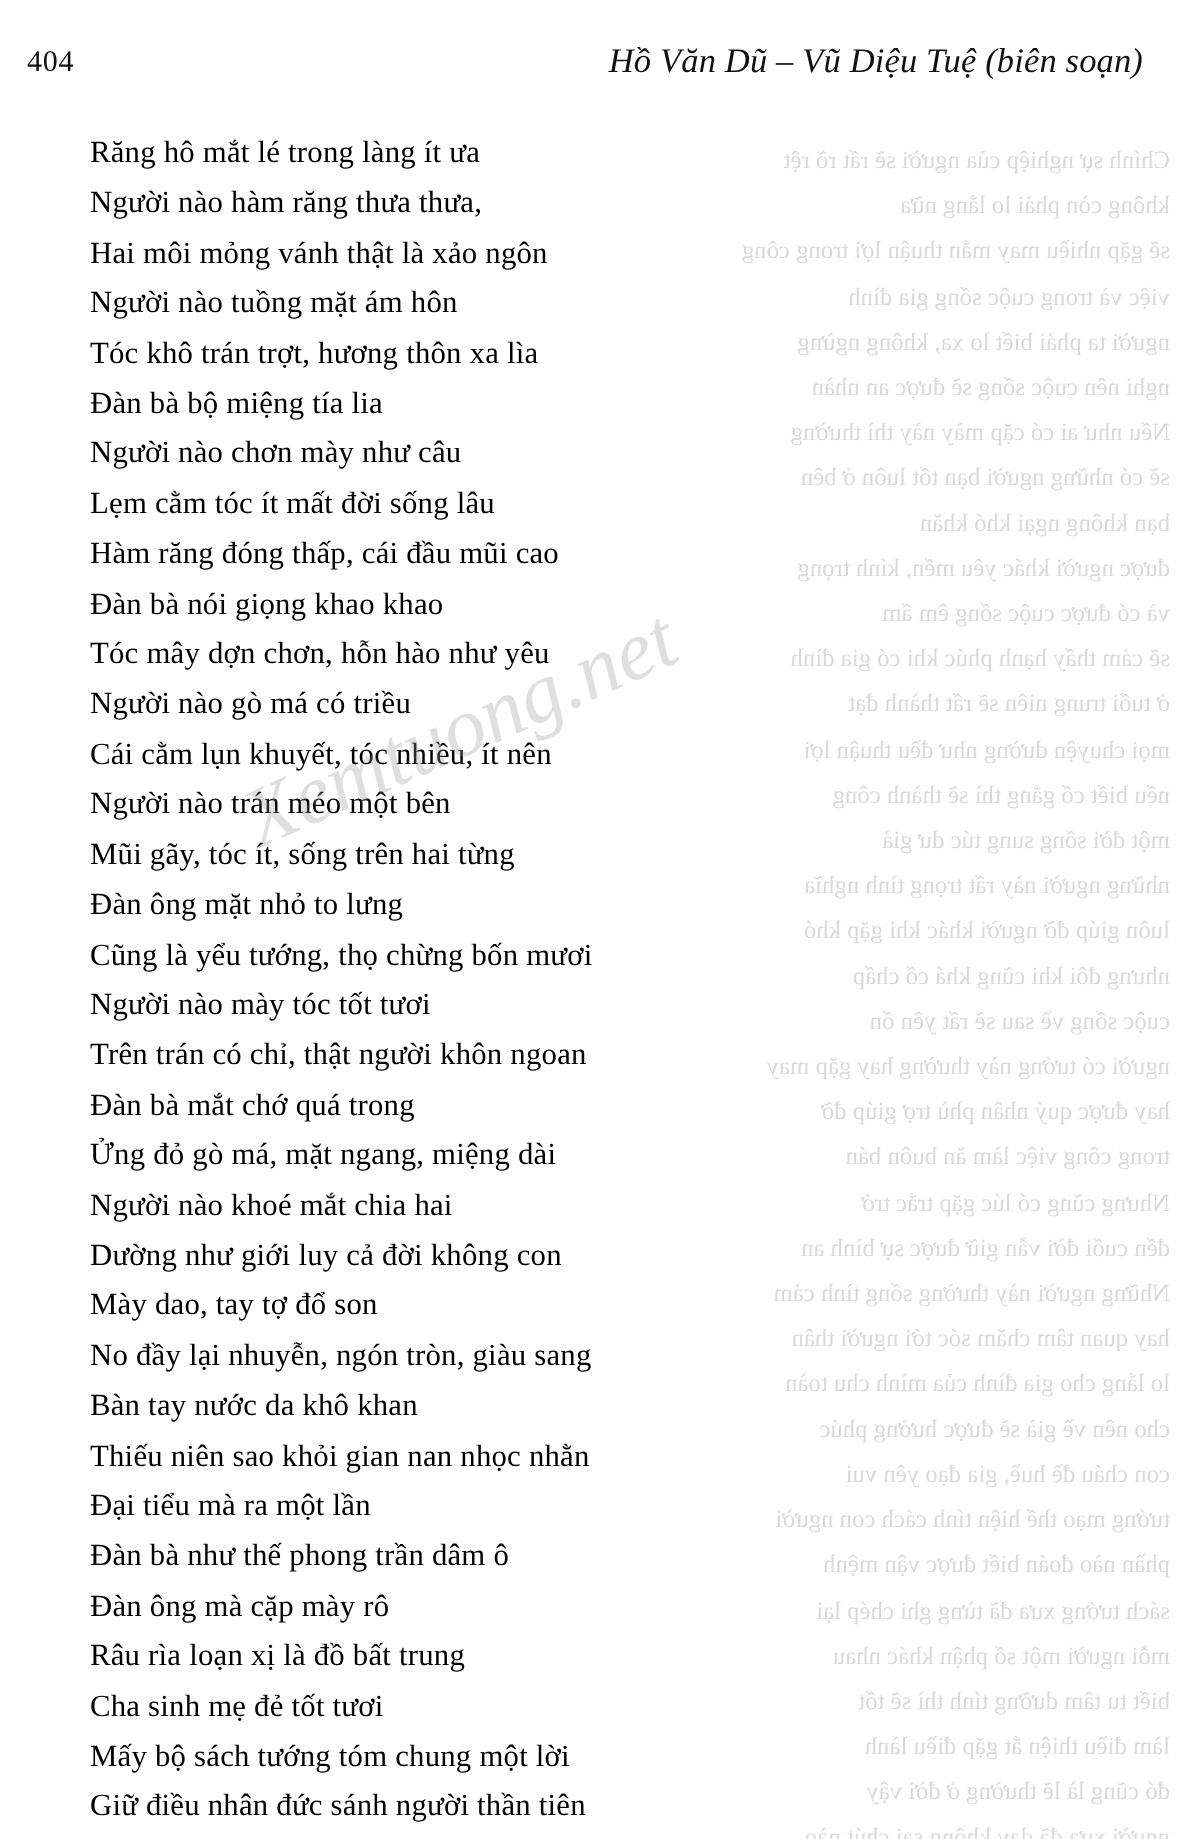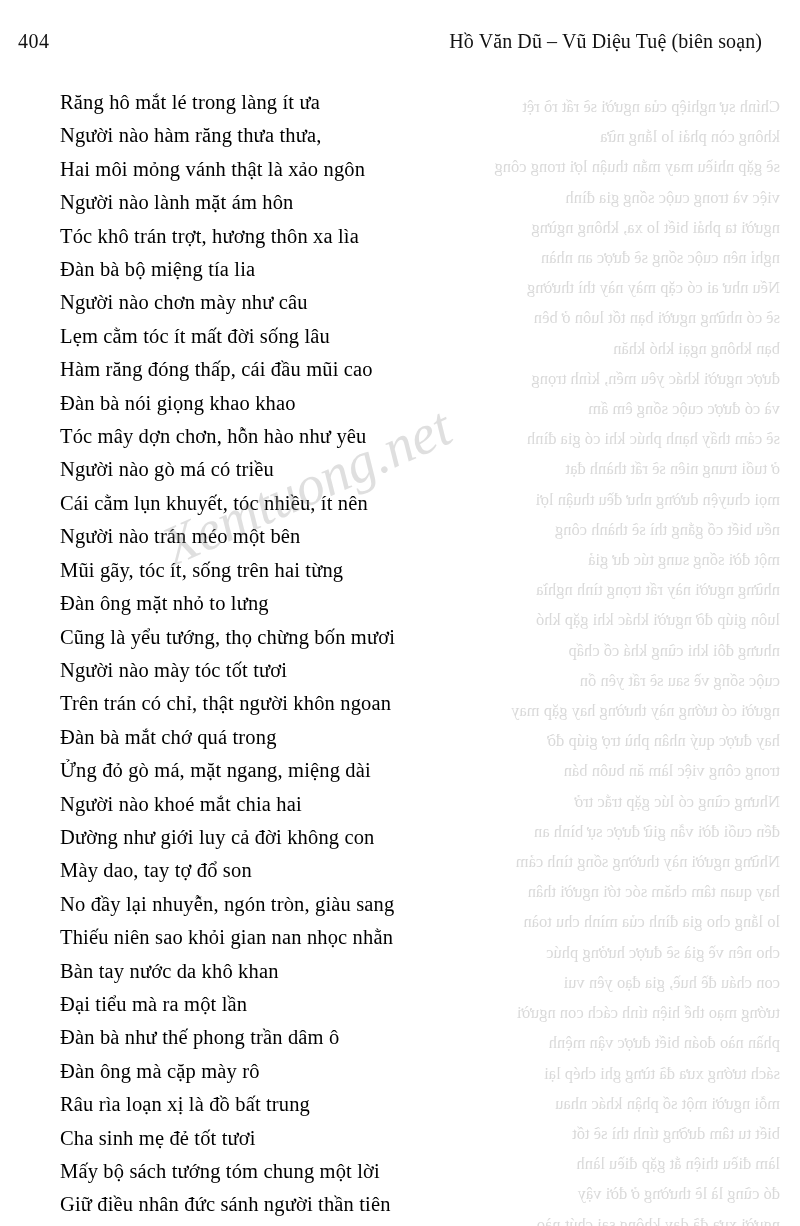--- a/index.html
+++ b/index.html
@@ -33,21 +33,22 @@
     justify-content: space-between;
     padding: 0 22px 0 18px;
     box-sizing: border-box;
   }
   .page-number {
     font-size: 20px;
     letter-spacing: 0.5px;
     color: #111;
   }
   .header-title {
-    font-size: 20px;
+    font-style: italic;
+    font-size: 23px;
     color: #111;
     white-space: nowrap;
     letter-spacing: 0.1px;
   }
   
   .watermark {
     position: absolute;
     left: 152px;
     top: 520px;
     width: 480px;
@@ -143,21 +144,21 @@
       <div class="gline">biết tu tâm dưỡng tính thì sẽ tốt</div>
       <div class="gline">làm điều thiện ắt gặp điều lành</div>
       <div class="gline">đó cũng là lẽ thường ở đời vậy</div>
       <div class="gline">người xưa đã dạy không sai chút nào</div>
     </div>
 
   <div class="body-text" id="verse-container">
       <div class="verse-line">Răng hô mắt lé trong làng ít ưa</div>
       <div class="verse-line">Người nào hàm răng thưa thưa,</div>
       <div class="verse-line">Hai môi mỏng vánh thật là xảo ngôn</div>
-      <div class="verse-line">Người nào lành mặt ám hôn</div>
+      <div class="verse-line">Người nào tuồng mặt ám hôn</div>
       <div class="verse-line">Tóc khô trán trợt, hương thôn xa lìa</div>
       <div class="verse-line">Đàn bà bộ miệng tía lia</div>
       <div class="verse-line">Người nào chơn mày như câu</div>
       <div class="verse-line">Lẹm cằm tóc ít mất đời sống lâu</div>
       <div class="verse-line">Hàm răng đóng thấp, cái đầu mũi cao</div>
       <div class="verse-line">Đàn bà nói giọng khao khao</div>
       <div class="verse-line">Tóc mây dợn chơn, hỗn hào như yêu</div>
       <div class="verse-line">Người nào gò má có triều</div>
       <div class="verse-line">Cái cằm lụn khuyết, tóc nhiều, ít nên</div>
       <div class="verse-line">Người nào trán méo một bên</div>
@@ -165,22 +166,22 @@
       <div class="verse-line">Đàn ông mặt nhỏ to lưng</div>
       <div class="verse-line">Cũng là yểu tướng, thọ chừng bốn mươi</div>
       <div class="verse-line">Người nào mày tóc tốt tươi</div>
       <div class="verse-line">Trên trán có chỉ, thật người khôn ngoan</div>
       <div class="verse-line">Đàn bà mắt chớ quá trong</div>
       <div class="verse-line">Ửng đỏ gò má, mặt ngang, miệng dài</div>
       <div class="verse-line">Người nào khoé mắt chia hai</div>
       <div class="verse-line">Dường như giới luy cả đời không con</div>
       <div class="verse-line">Mày dao, tay tợ đổ son</div>
       <div class="verse-line">No đầy lại nhuyễn, ngón tròn, giàu sang</div>
+      <div class="verse-line">Bàn tay nước da khô khan</div>
       <div class="verse-line">Thiếu niên sao khỏi gian nan nhọc nhằn</div>
-      <div class="verse-line">Bàn tay nước da khô khan</div>
       <div class="verse-line">Đại tiểu mà ra một lần</div>
       <div class="verse-line">Đàn bà như thế phong trần dâm ô</div>
       <div class="verse-line">Đàn ông mà cặp mày rô</div>
       <div class="verse-line">Râu rìa loạn xị là đồ bất trung</div>
       <div class="verse-line">Cha sinh mẹ đẻ tốt tươi</div>
       <div class="verse-line">Mấy bộ sách tướng tóm chung một lời</div>
       <div class="verse-line">Giữ điều nhân đức sánh người thần tiên</div>
     </div>
 
   <div class="watermark">Xemtuong.net</div>

